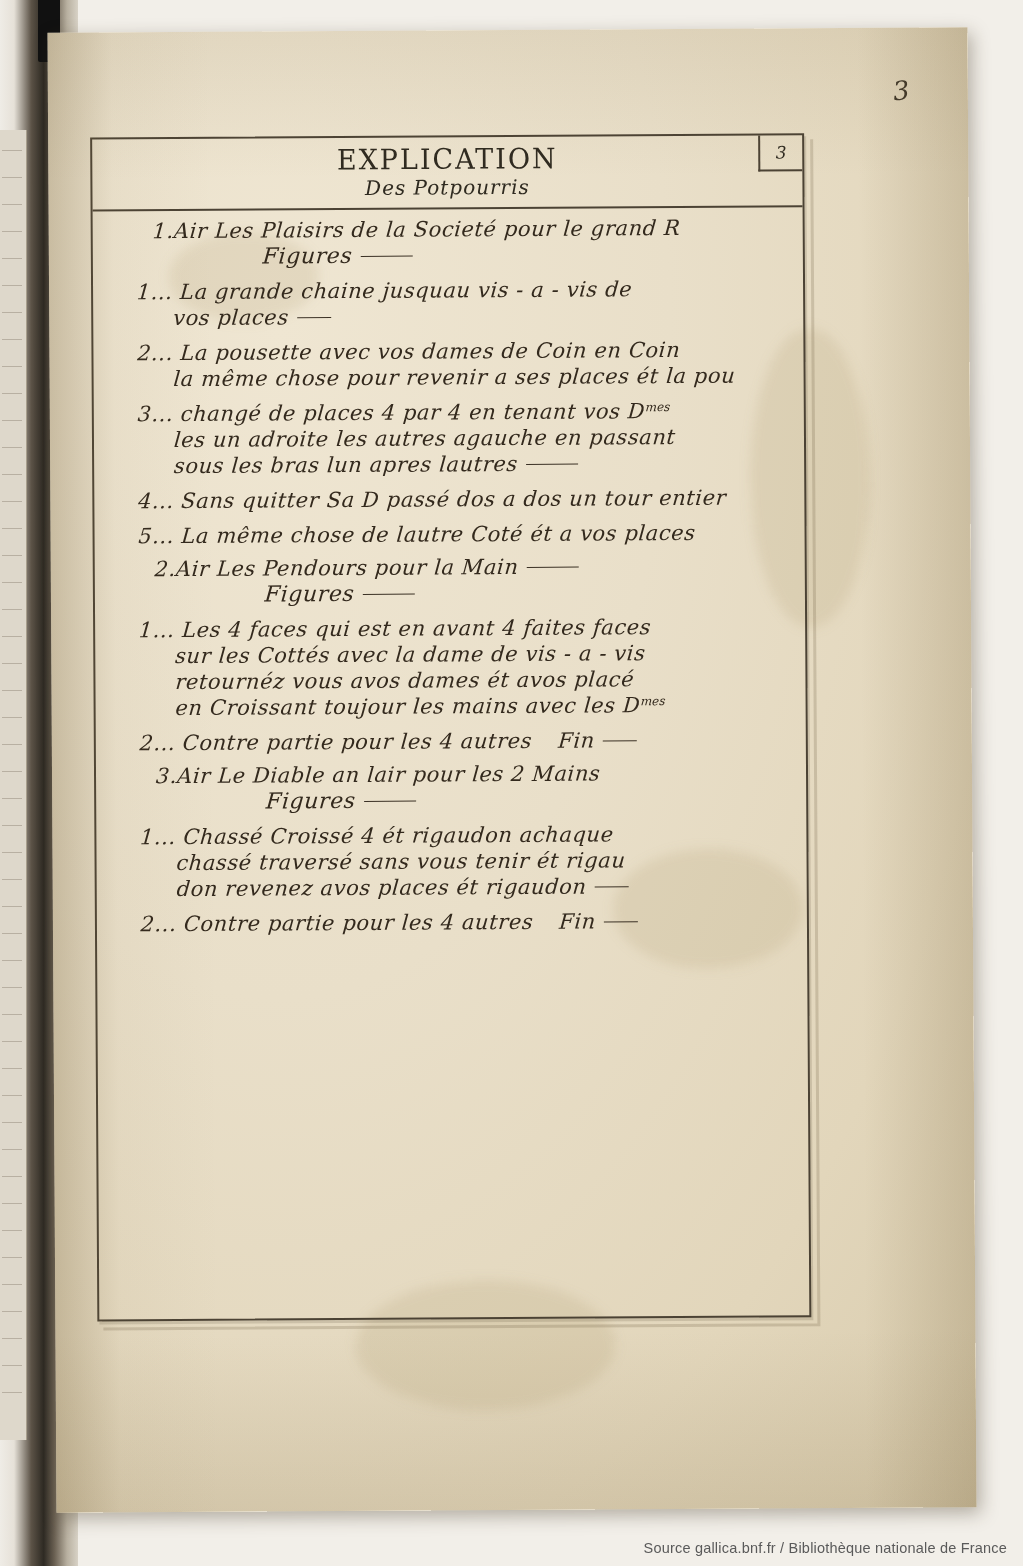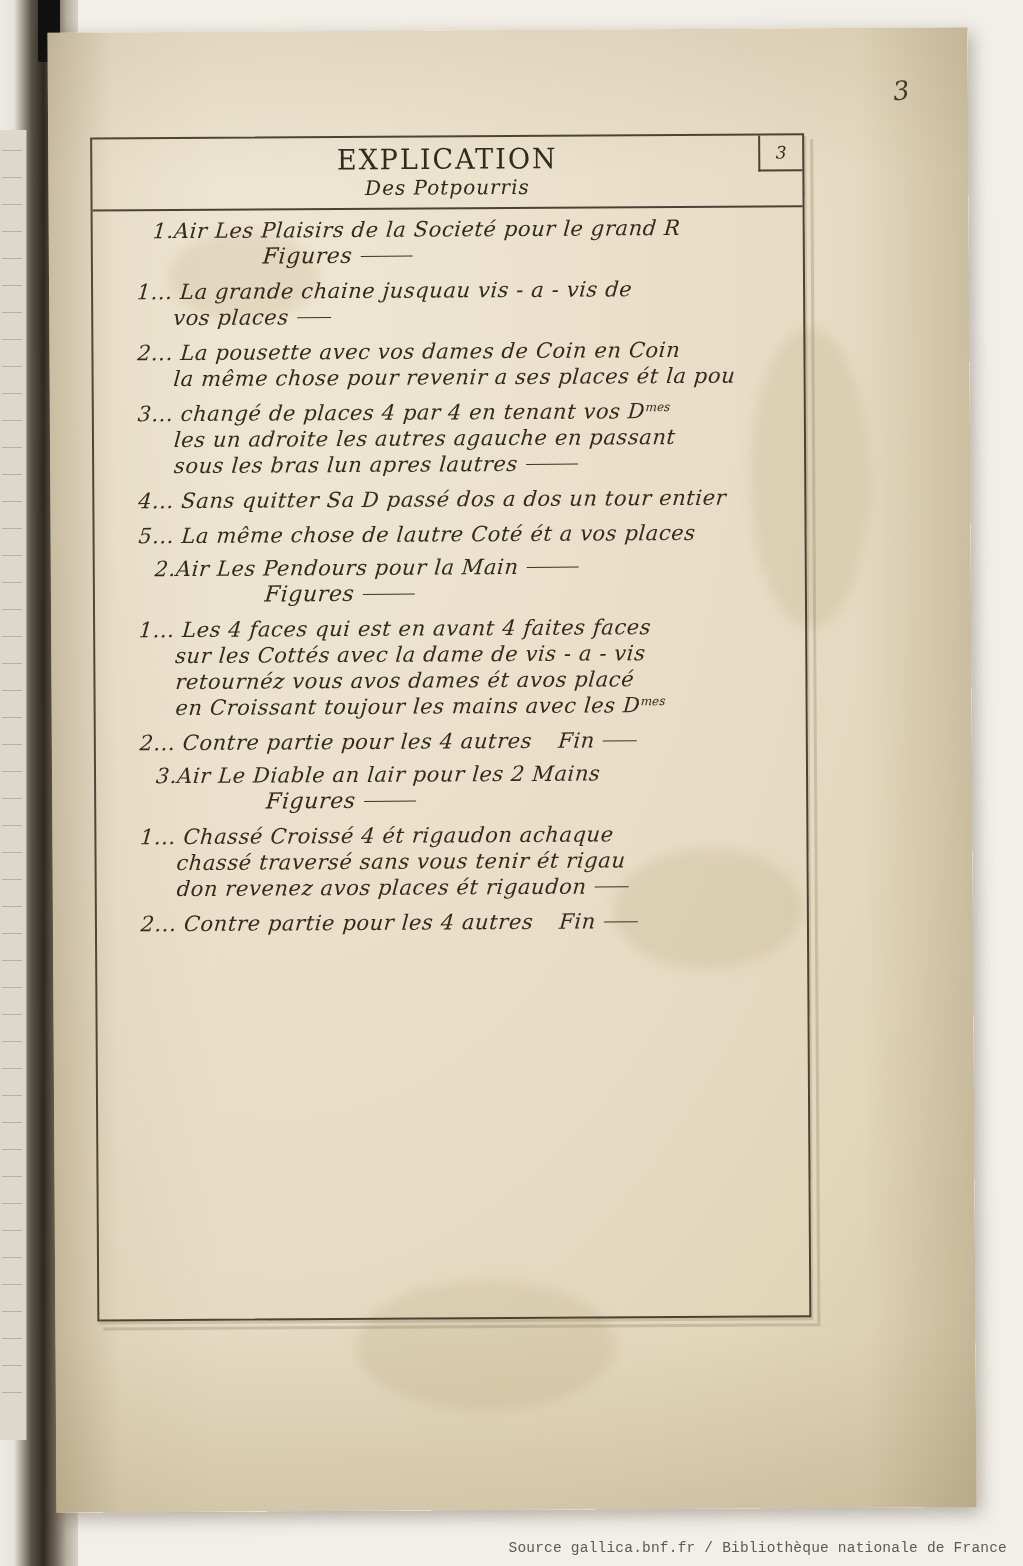--- a/index.html
+++ b/index.html
@@ -226,21 +226,21 @@
     vertical-align: 7px;
     letter-spacing: 0;
   }
   .gap { display: inline-block; width: 26px; }
 
   
   .credit {
     position: absolute;
     right: 16px;
     bottom: 10px;
-    font-family: Liberation Mono, monospace;
+    font-family: Liberation Sans, sans-serif;
     font-size: 14.5px;
     color: #5a5a5a;
     letter-spacing: .2px;
   }
 </style>
 </head>
 <body>
 
 <div id="scan">
 

